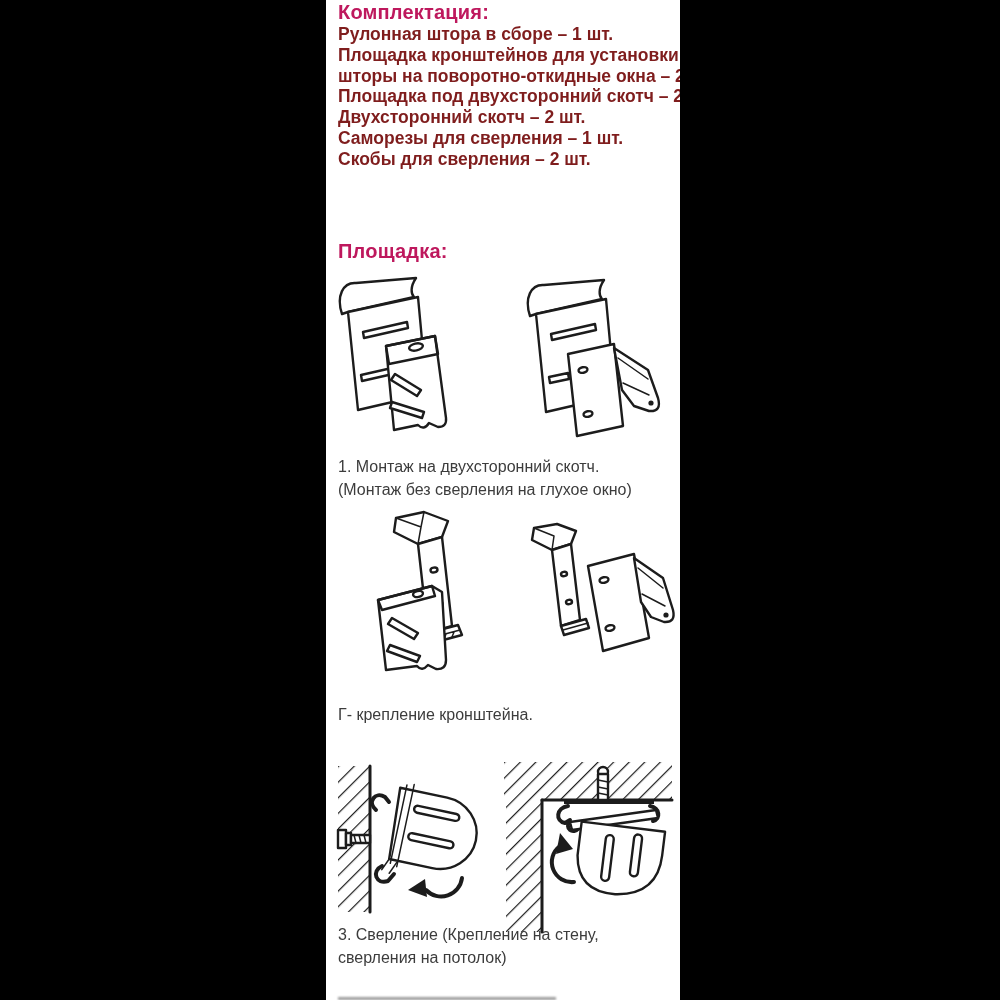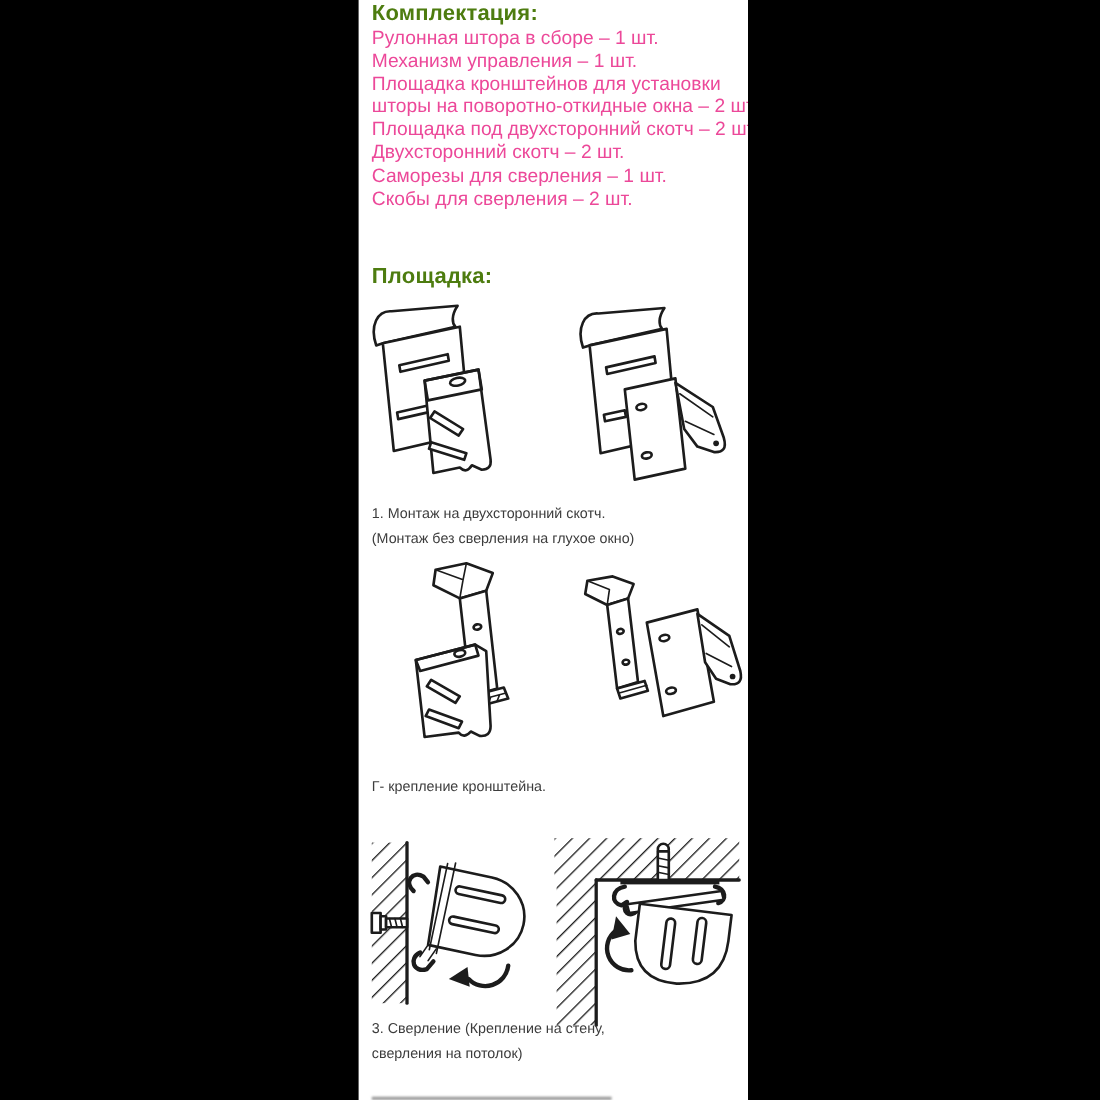--- a/index.html
+++ b/index.html
@@ -15,33 +15,33 @@
   .letterbox.right { left: 680px; width: 320px; }
   .panel {
     position: absolute; left: 326px; top: 0;
     width: 354px; height: 1000px;
     background: #ffffff;
     color: #3c3c3c;
     overflow: hidden;
   }
   .h1 {
     position: absolute; left: 12px;
-    font-size: 20px; font-weight: 700; color: #4d7c0f;
+    font-size: 20px; font-weight: 700; color: #be185d;
     white-space: nowrap; letter-spacing: 0.2px;
   }
   .kit-heading { top: 1px; }
   .mount-heading { top: 240px; }
   .kit-list { position: absolute; left: 12px; top: 24px; }
   .kit-line {
     font-size: 17.5px; line-height: 20.8px;
-    white-space: nowrap; color: #ec4899;
+    white-space: nowrap; color: #7f1d1d; font-weight: bold;
   }
   .caption { position: absolute; left: 12px; }
   .caption .cline {
-    font-size: 13px; line-height: 22.5px;
+    font-size: 16px; line-height: 22.5px;
     white-space: nowrap; color: #3c3c3c;
   }
   .cap1 { top: 456px; }
   .cap2 { top: 704px; }
   .cap3 { top: 924px; }
   .fig { position: absolute; left: 0; width: 354px; height: 178px; }
   .fig1 { top: 272px; }
   .fig2 { top: 510px; }
   .fig3 { top: 760px; }
   svg path, svg rect, svg ellipse, svg circle, svg line {
@@ -65,21 +65,20 @@
 
 <div class="letterbox left"></div>
 <div class="letterbox right"></div>
 
 <div class="panel">
 
   <div class="h1 kit-heading">Комплектация:</div>
 
   <div class="kit-list">
     <div class="kit-line">Рулонная штора в сборе – 1 шт.</div>
-    <div class="kit-line">Механизм управления – 1 шт.</div>
     <div class="kit-line">Площадка кронштейнов для установки</div>
     <div class="kit-line">шторы на поворотно-откидные окна – 2 шт.</div>
     <div class="kit-line">Площадка под двухсторонний скотч – 2 шт.</div>
     <div class="kit-line">Двухсторонний скотч – 2 шт.</div>
     <div class="kit-line">Саморезы для сверления – 1 шт.</div>
     <div class="kit-line">Скобы для сверления – 2 шт.</div>
   </div>
 
   <div class="h1 mount-heading">Площадка:</div>
 

